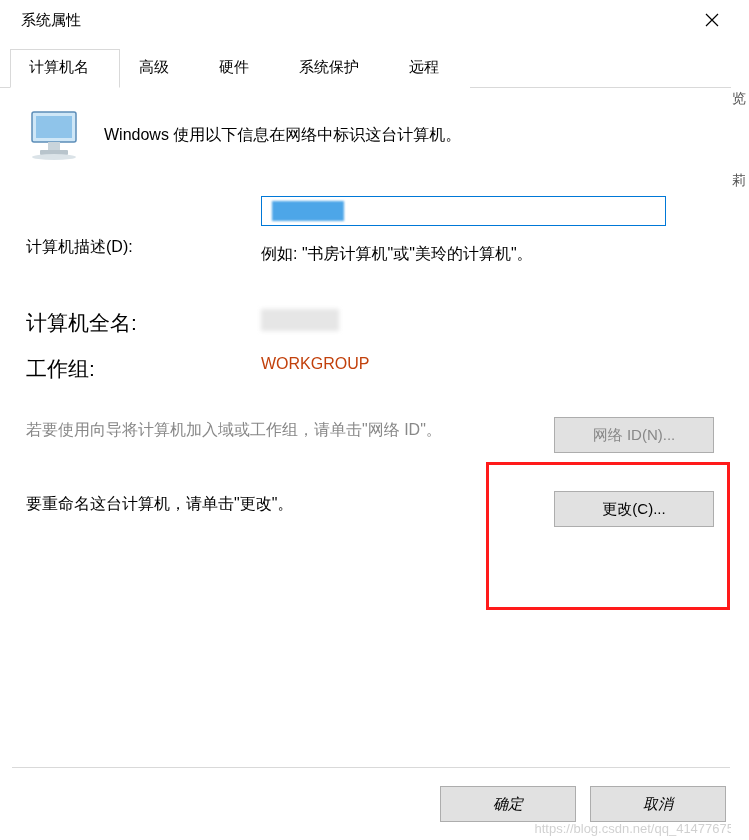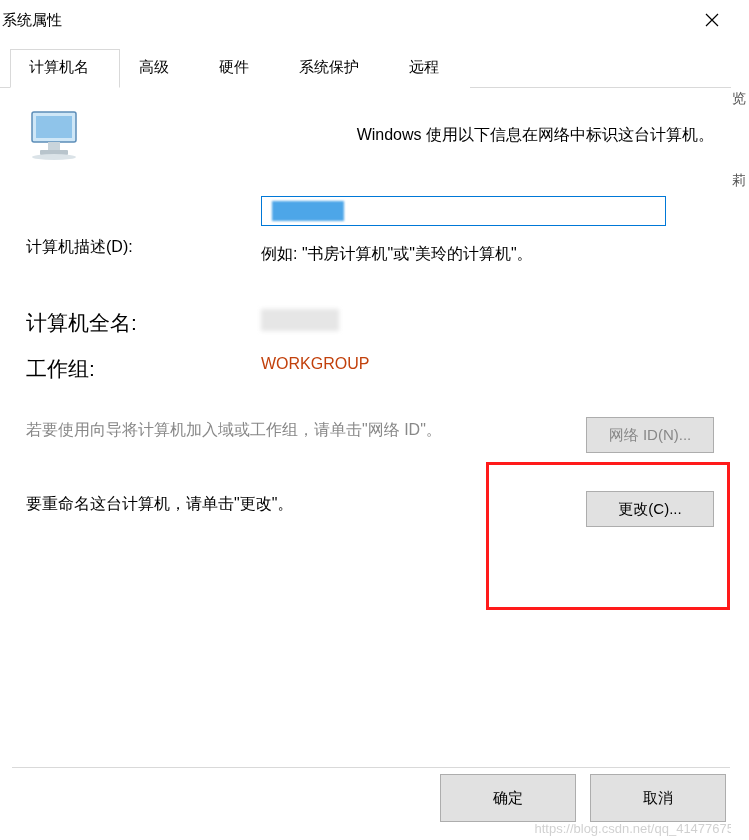--- a/index.html
+++ b/index.html
@@ -15,21 +15,21 @@
       width: 740px;
       height: 840px;
       background: #fff;
       position: relative;
     }
     .titlebar {
       height: 40px;
       display: flex;
       align-items: center;
       justify-content: space-between;
-      padding: 0 0 0 2px;
+      padding: 0 0 0 21px;
       background: #fff;
       font-family: Liberation Serif, serif;
     }
     .titlebar-title {
       font-size: 15px;
       color: #000;
     }
     .close-btn {
       width: 56px;
       height: 40px;
@@ -63,21 +63,20 @@
       background: #fff;
     }
     .content {
       padding: 20px 26px 10px 26px;
     }
     .intro-row {
       display: flex;
       align-items: center;
       gap: 18px;
       margin-bottom: 34px;
-      justify-content: space-between;
     }
     .computer-icon {
       width: 60px;
       height: 54px;
       flex-shrink: 0;
     }
     .intro-text {
       font-size: 16px;
       color: #000;
     }
@@ -148,21 +147,21 @@
       margin-bottom: 20px;
     }
     .action-text {
       font-size: 16px;
       color: #000;
       max-width: 440px;
       line-height: 1.6;
     }
     .action-text.disabled { color: #888; }
     .win-button {
-      width: 128px;
+      width: 160px;
       height: 36px;
       background: #e1e1e1;
       border: 1px solid #adadad;
       font-size: 15px;
       font-family: inherit;
       cursor: pointer;
       color: #000;
     }
     .win-button:disabled {
       color: #888;
@@ -184,21 +183,22 @@
     .footer-divider {
       position: absolute;
       bottom: 72px;
       left: 12px;
       right: 10px;
       height: 1px;
       background: #d9d9d9;
     }
     .footer .win-button {
       width: 136px;
-      height: 48px;
+      height: 36px;
+      font-style: italic;
     }
     .watermark {
       position: absolute;
       bottom: 4px;
       right: 6px;
       font-size: 13px;
       color: rgba(120,120,120,0.35);
       pointer-events: none;
     }
     .right-edge {

